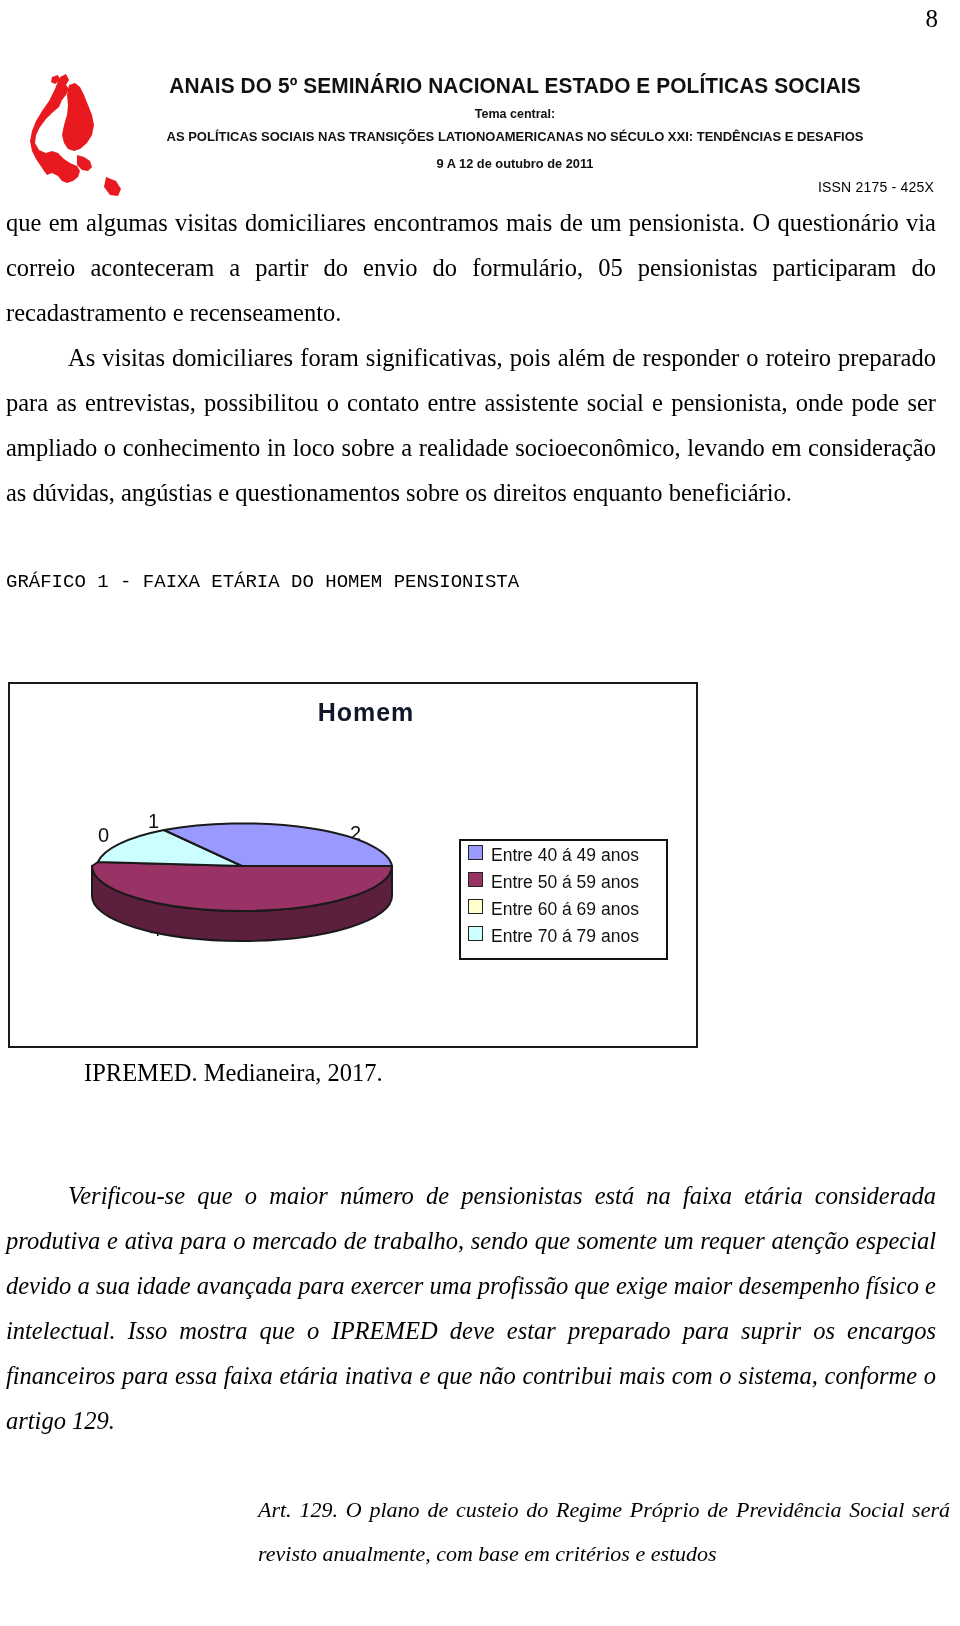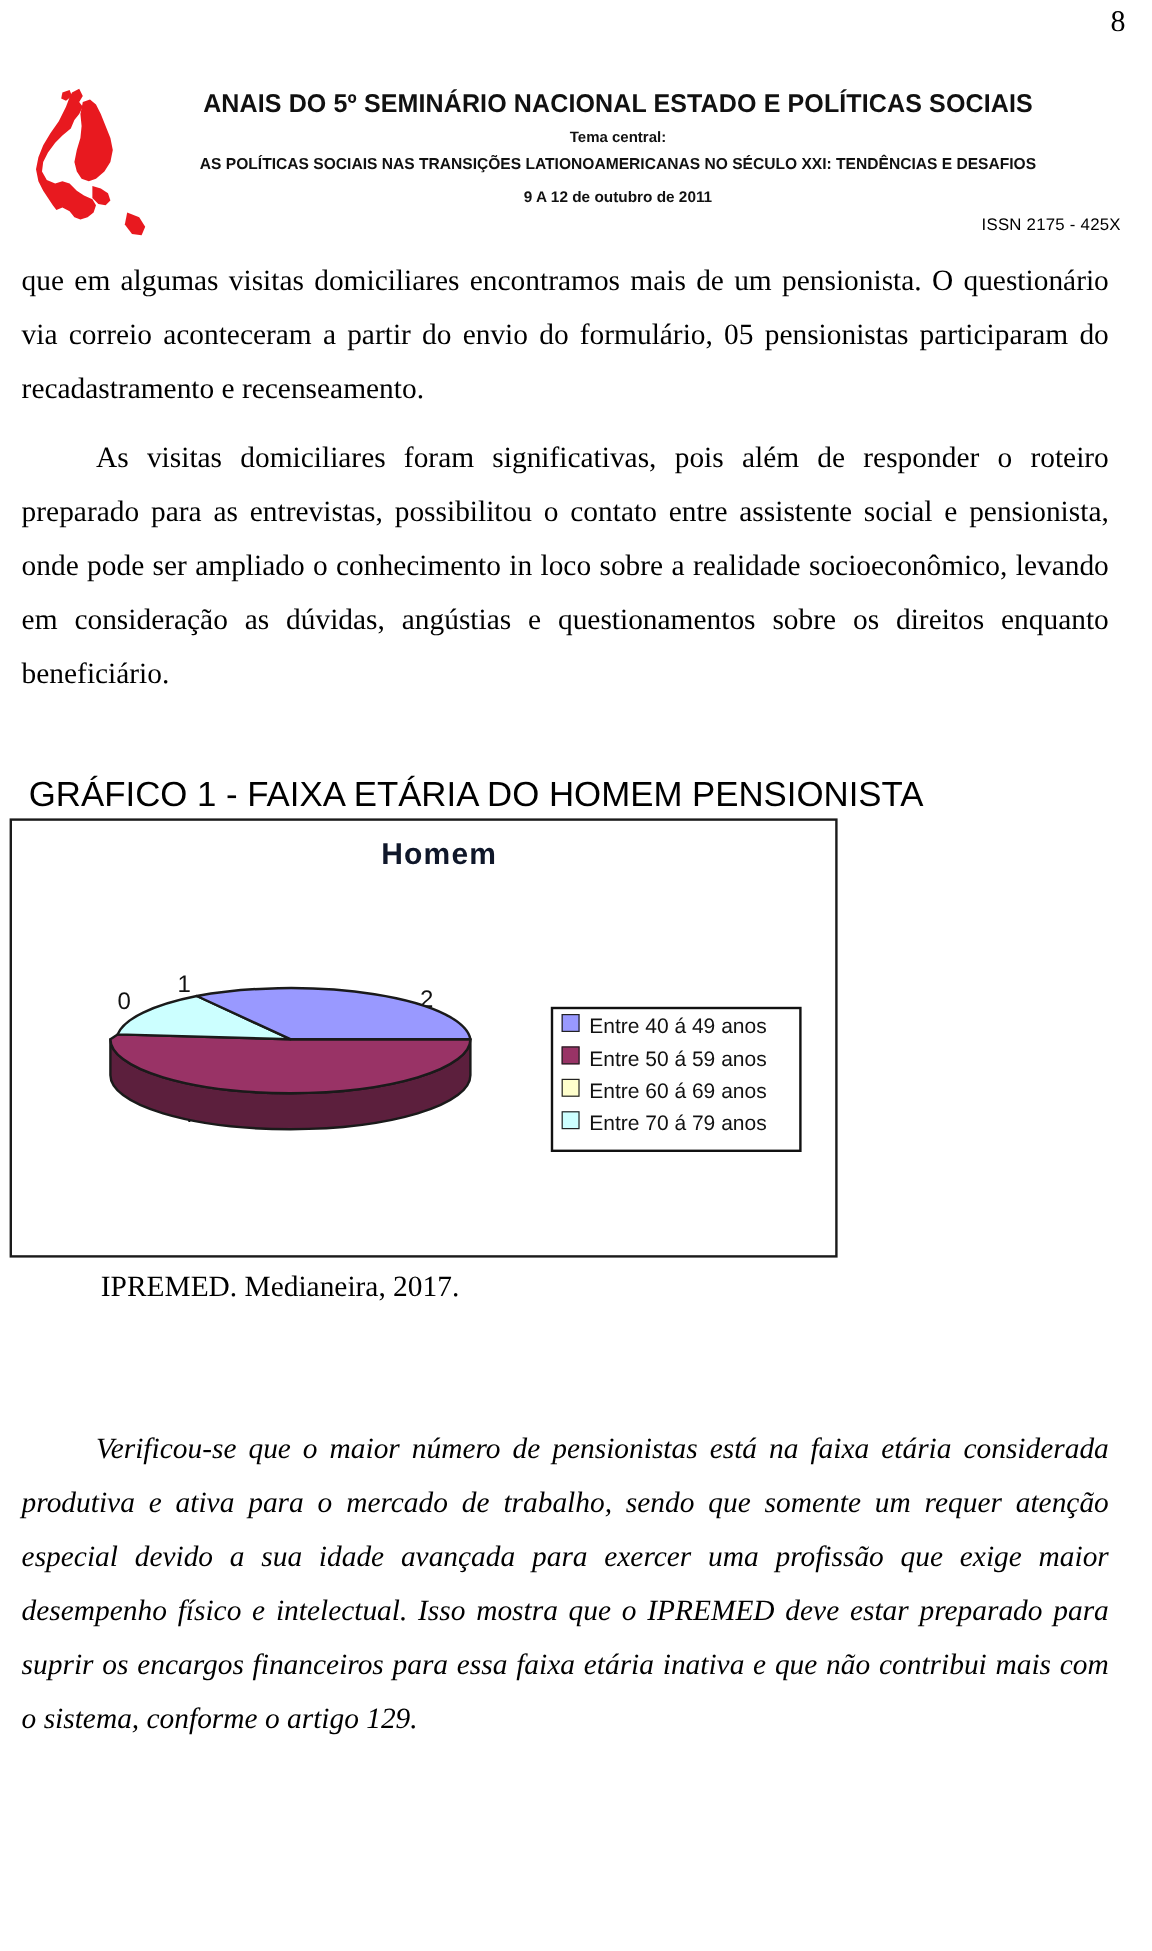--- a/index.html
+++ b/index.html
@@ -89,37 +89,37 @@
   }
 
   
   .content {
     position: absolute;
     left: 0;
     top: 200px;
     width: 960px;
   }
   p.body-par {
-    margin: 12px;
+    margin: 0;
     padding: 0 24px 0 6px;
     font-size: 24.5px;
     line-height: 45px;
     text-align: justify;
     text-justify: inter-word;
     font-family: "Liberation Serif", "DejaVu Serif", serif;
   }
   p.body-par.indent { text-indent: 62px; }
   p.spacer-line { margin: 0; height: 45px; }
 
   .graf-title {
     margin: 0;
-    padding: 0 24px;
-    font-size: 29px;
+    padding: 0 6px;
+    font-size: 19px;
     line-height: 45px;
-    font-family: Liberation Sans, sans-serif;
+    font-family: Liberation Mono, monospace;
   }
 
   
   .chart-wrap {
     position: absolute;
     left: 8px;
     top: 682px;
     width: 690px;
     height: 366px;
     border: 2px solid #1a1a1a;
@@ -324,13 +324,16 @@
   </div>
 </div>
 
 <div class="fonte">
   <p class="fonte-line2">IPREMED. Medianeira, 2017.</p>
 </div>
 
 <div class="content-lower">
   <p class="body-par indent">Verificou-se que o maior número de pensionistas está na faixa etária considerada produtiva e ativa para o mercado de trabalho, sendo que somente um requer atenção especial devido a sua idade avançada para exercer uma profissão que exige maior desempenho físico e intelectual. Isso mostra que o IPREMED deve estar preparado para suprir os encargos financeiros para essa faixa etária inativa e que não contribui mais com o sistema, conforme o artigo 129.</p>
   <p class="spacer-line"></p>
+  <div class="quote-block">
+    <p>Art. 129. O plano de custeio do Regime Próprio de Previdência Social será revisto anualmente, com base em critérios e estudos</p>
+  </div>
 </div>
 
 </body></html>

